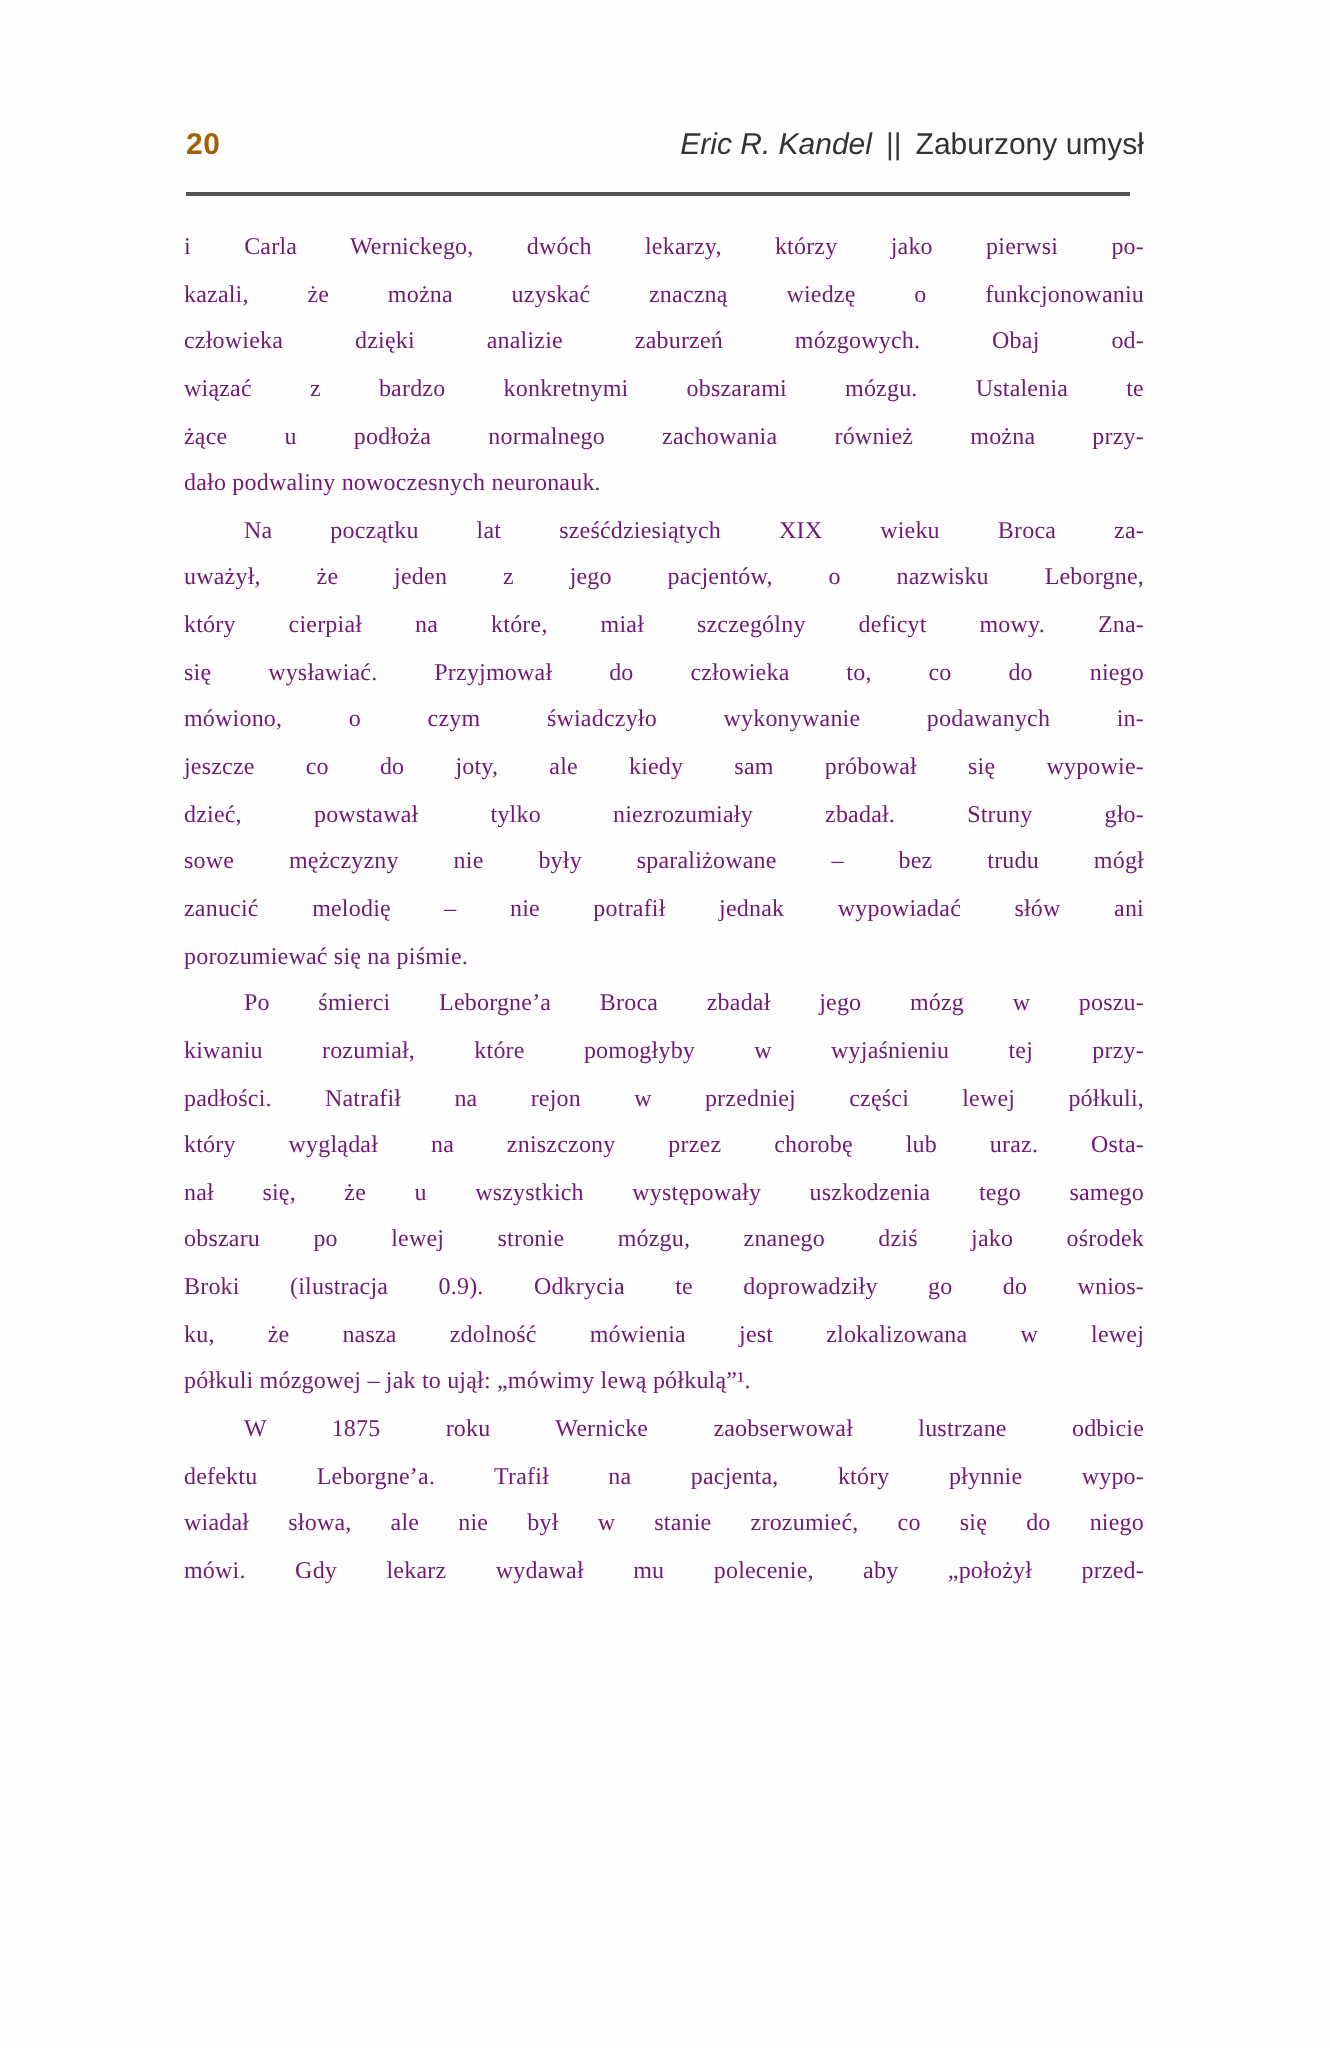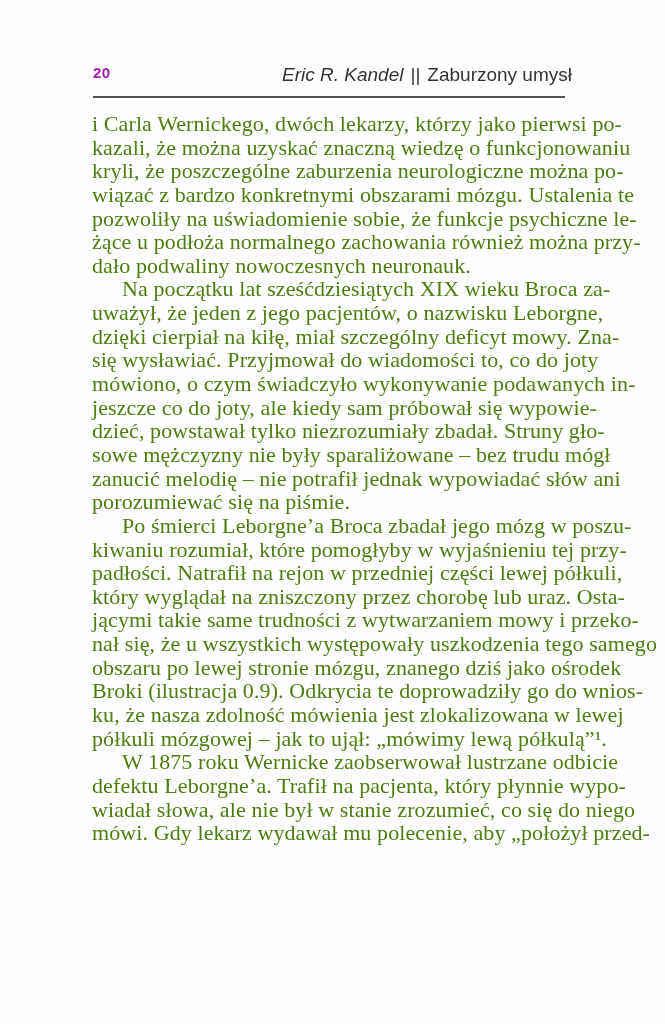--- a/index.html
+++ b/index.html
@@ -29,27 +29,27 @@
     font-family: "Liberation Sans", sans-serif;
     color: #3a3a3a;
   }
   .pagenum {
     position: absolute;
     left: 0;
     top: 2px;
     font-size: 15px;
     font-weight: 700;
     letter-spacing: 0.3px;
-    color: #a21caf;
+    color: #a16207;
   }
   .runhead {
     position: absolute;
     right: 0;
     top: 2px;
-    font-size: 19px;
+    font-size: 15px;
     white-space: nowrap;
     color: #333333;
   }
   .runhead .author {
     font-style: italic;
   }
   .runhead .sep {
     margin: 0 7px;
     font-weight: 400;
     color: #3a3a3a;
@@ -61,23 +61,23 @@
     top: 96px;
     height: 2px;
     background: #555555;
   }
   
   .textblock {
     position: absolute;
     left: 92px;
     top: 112px;
     width: 480px;
-    font-size: 22px;
+    font-size: 12px;
     line-height: 23.65px;
-    color: #4d7c0f;
+    color: #701a75;
     letter-spacing: 0.1px;
   }
   .line {
     text-align: justify;
     text-align-last: justify;
     white-space: nowrap;
     height: 23.65px;
   }
   .line.end {
     text-align-last: left;
@@ -96,40 +96,38 @@
     <span class="runhead">
       <span class="author">Eric R. Kandel</span><span class="sep">||</span><span class="booktitle">Zaburzony umysł</span>
     </span>
   </header>
 
   <div class="rule"></div>
 
   <main class="textblock" id="textblock">
       <div class="line">i Carla Wernickego, dwóch lekarzy, którzy jako pierwsi po-</div>
       <div class="line">kazali, że można uzyskać znaczną wiedzę o funkcjonowaniu</div>
-      <div class="line">kryli, że poszczególne zaburzenia neurologiczne można po-</div>
+      <div class="line">człowieka dzięki analizie zaburzeń mózgowych. Obaj od-</div>
       <div class="line">wiązać z bardzo konkretnymi obszarami mózgu. Ustalenia te</div>
-      <div class="line">pozwoliły na uświadomienie sobie, że funkcje psychiczne le-</div>
       <div class="line">żące u podłoża normalnego zachowania również można przy-</div>
       <div class="line end">dało podwaliny nowoczesnych neuronauk.</div>
       <div class="line indent">Na początku lat sześćdziesiątych XIX wieku Broca za-</div>
       <div class="line">uważył, że jeden z jego pacjentów, o nazwisku Leborgne,</div>
-      <div class="line">dzięki cierpiał na kiłę, miał szczególny deficyt mowy. Zna-</div>
-      <div class="line">się wysławiać. Przyjmował do wiadomości to, co do joty</div>
+      <div class="line">który cierpiał na które, miał szczególny deficyt mowy. Zna-</div>
+      <div class="line">się wysławiać. Przyjmował do człowieka to, co do niego</div>
       <div class="line">mówiono, o czym świadczyło wykonywanie podawanych in-</div>
       <div class="line">jeszcze co do joty, ale kiedy sam próbował się wypowie-</div>
       <div class="line">dzieć, powstawał tylko niezrozumiały zbadał. Struny gło-</div>
       <div class="line">sowe mężczyzny nie były sparaliżowane – bez trudu mógł</div>
       <div class="line">zanucić melodię – nie potrafił jednak wypowiadać słów ani</div>
       <div class="line end">porozumiewać się na piśmie.</div>
       <div class="line indent">Po śmierci Leborgne’a Broca zbadał jego mózg w poszu-</div>
       <div class="line">kiwaniu rozumiał, które pomogłyby w wyjaśnieniu tej przy-</div>
       <div class="line">padłości. Natrafił na rejon w przedniej części lewej półkuli,</div>
       <div class="line">który wyglądał na zniszczony przez chorobę lub uraz. Osta-</div>
-      <div class="line">jącymi takie same trudności z wytwarzaniem mowy i przeko-</div>
       <div class="line">nał się, że u wszystkich występowały uszkodzenia tego samego</div>
       <div class="line">obszaru po lewej stronie mózgu, znanego dziś jako ośrodek</div>
       <div class="line">Broki (ilustracja 0.9). Odkrycia te doprowadziły go do wnios-</div>
       <div class="line">ku, że nasza zdolność mówienia jest zlokalizowana w lewej</div>
       <div class="line end">półkuli mózgowej – jak to ujął: „mówimy lewą półkulą”¹.</div>
       <div class="line indent">W 1875 roku Wernicke zaobserwował lustrzane odbicie</div>
       <div class="line">defektu Leborgne’a. Trafił na pacjenta, który płynnie wypo-</div>
       <div class="line">wiadał słowa, ale nie był w stanie zrozumieć, co się do niego</div>
       <div class="line">mówi. Gdy lekarz wydawał mu polecenie, aby „położył przed-</div>
     </main>

